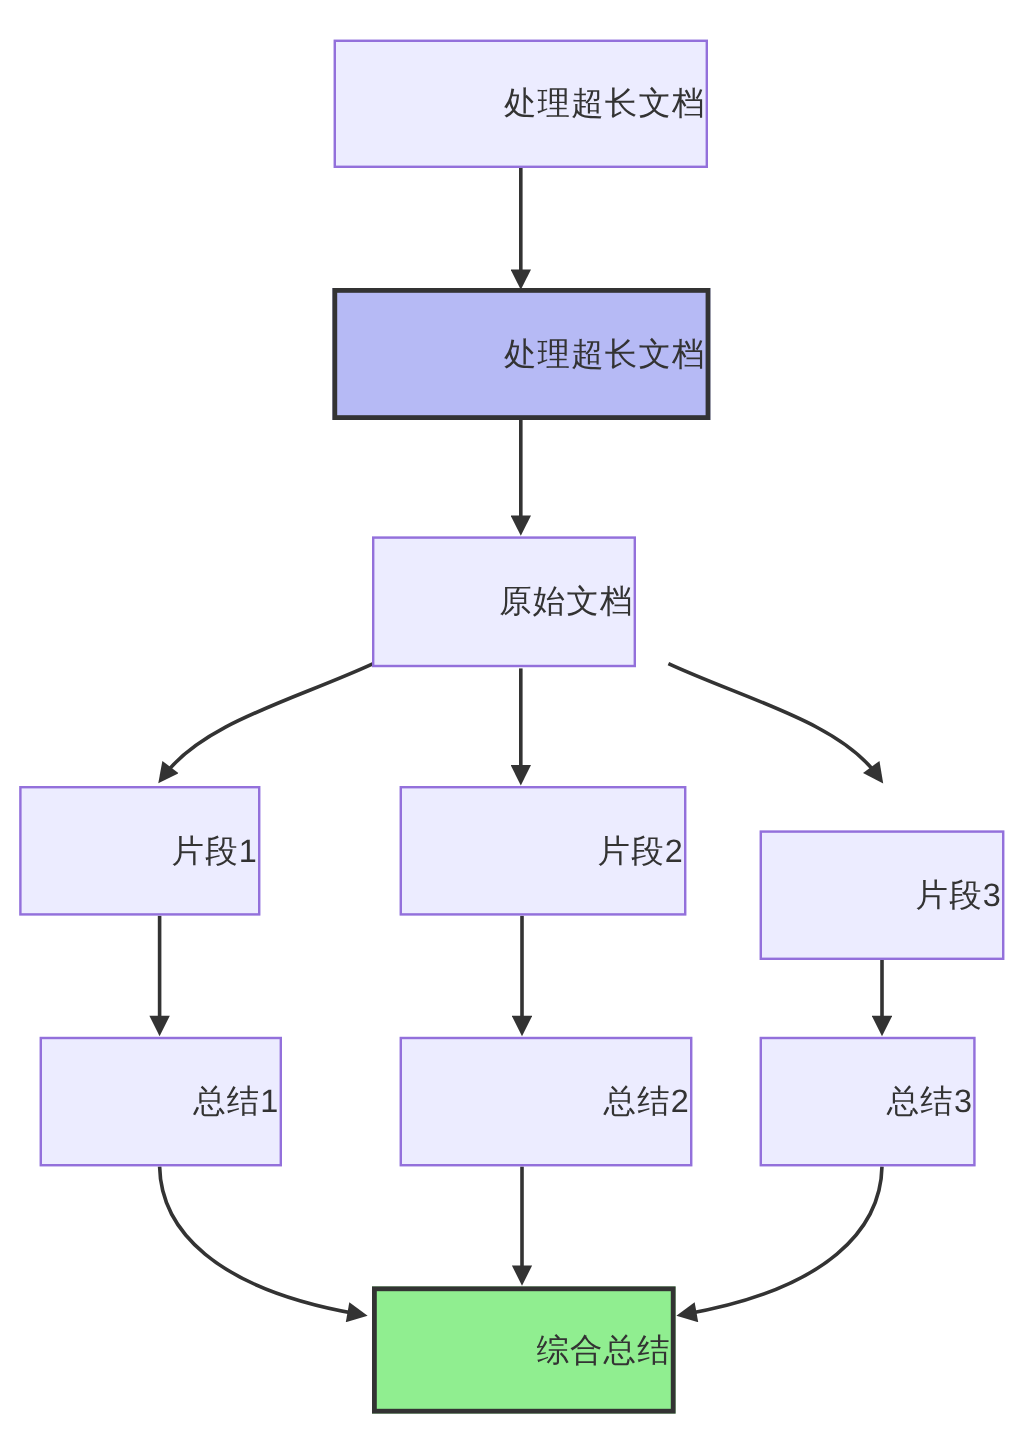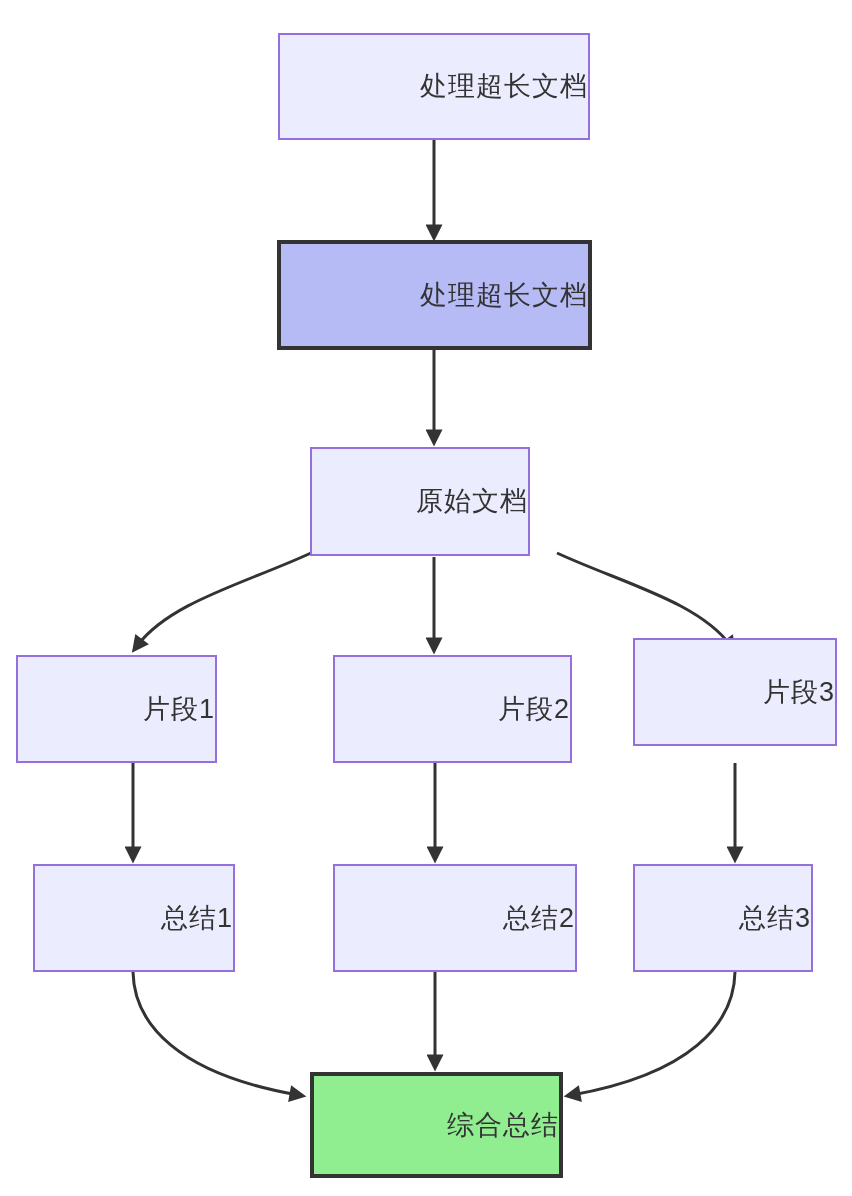--- a/index.html
+++ b/index.html
@@ -95,21 +95,21 @@
   </div>
 
   <div class="node default" style="left:16px; top:655px; width:201px; height:108px">
     <span class="node-label">片段1</span>
   </div>
 
   <div class="node default" style="left:333px; top:655px; width:239px; height:108px">
     <span class="node-label">片段2</span>
   </div>
 
-  <div class="node default" style="left:633px; top:638px; width:204px; height:108px">
+  <div class="node default" style="left:633px; top:692px; width:204px; height:108px">
     <span class="node-label">片段3</span>
   </div>
 
   <div class="node default" style="left:33px; top:864px; width:202px; height:108px">
     <span class="node-label">总结1</span>
   </div>
 
   <div class="node default" style="left:333px; top:864px; width:244px; height:108px">
     <span class="node-label">总结2</span>
   </div>

